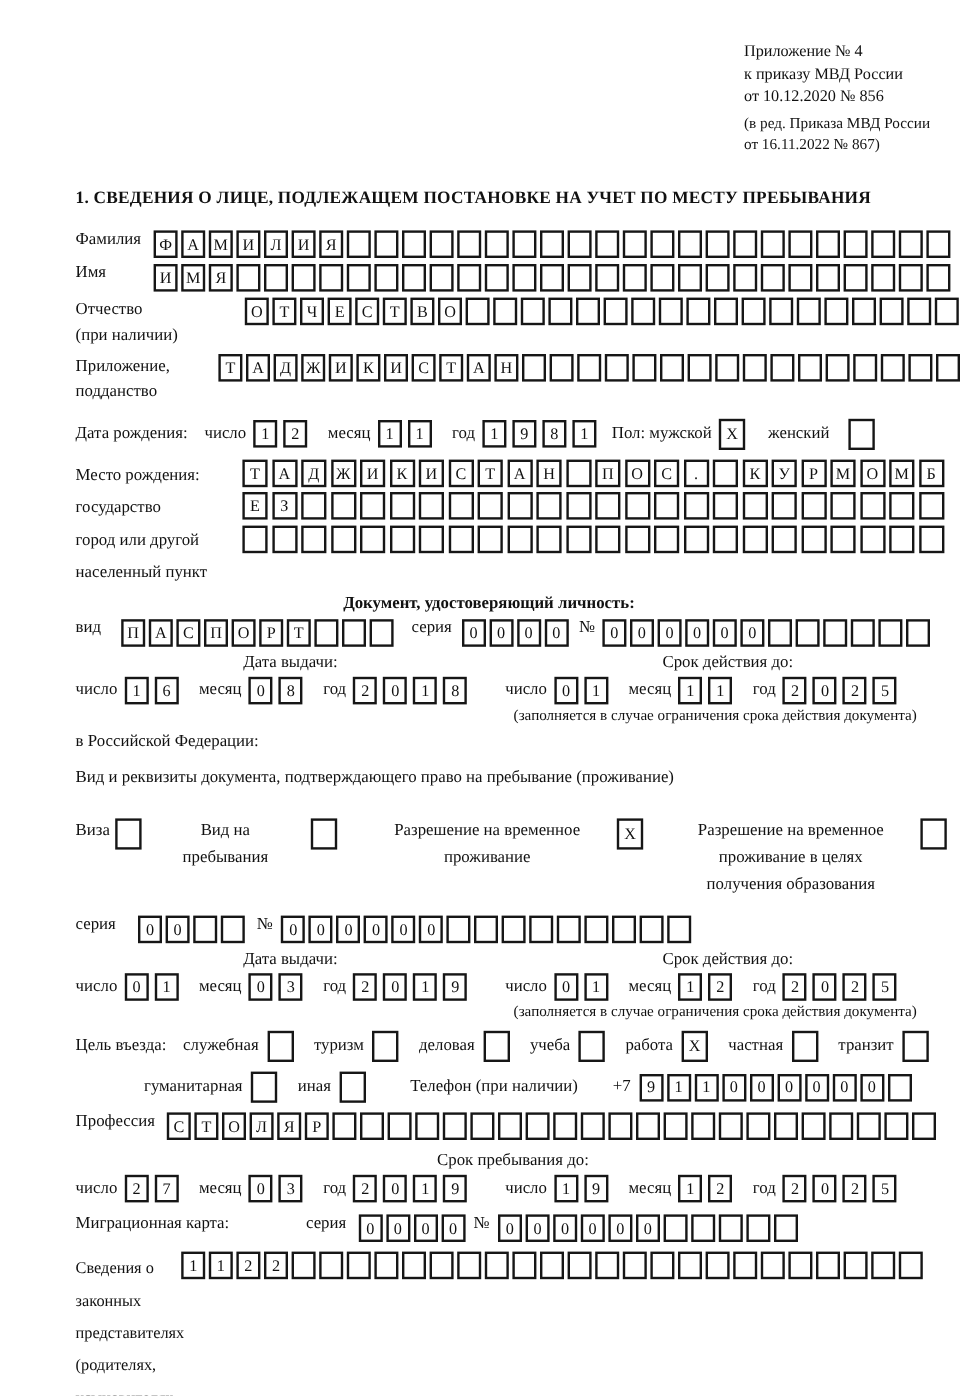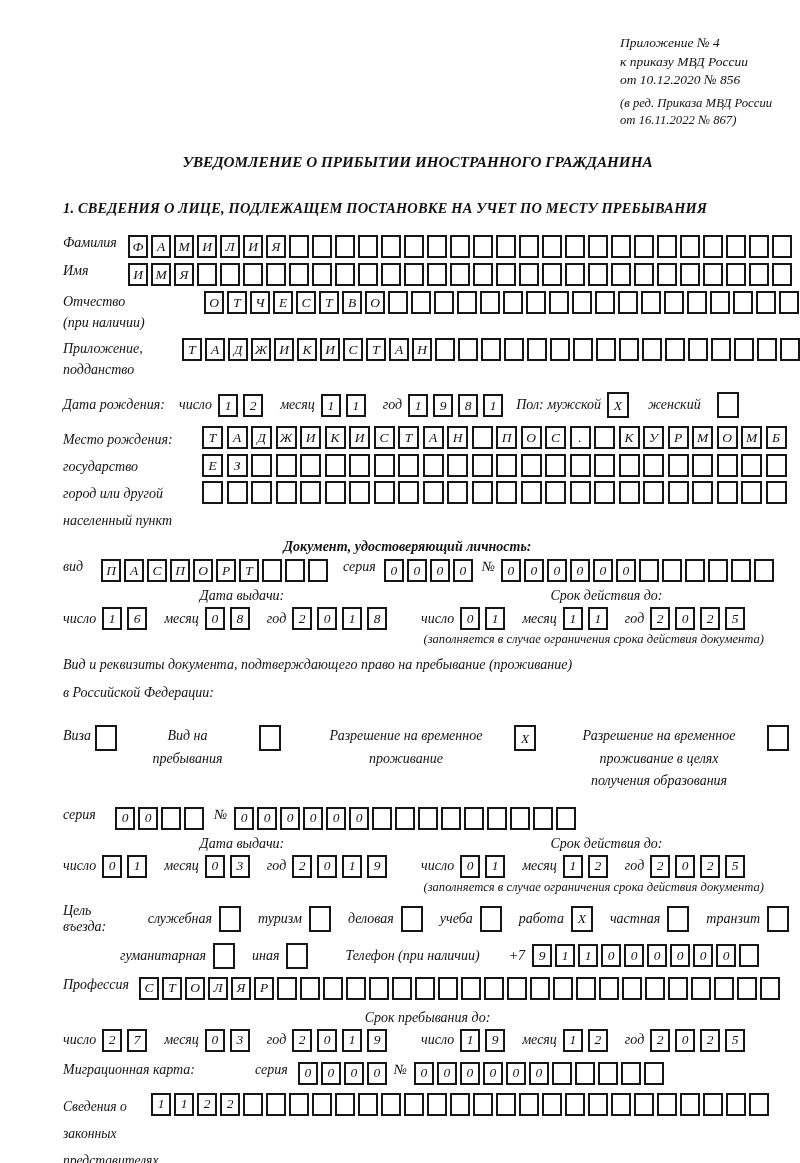--- a/index.html
+++ b/index.html
@@ -1,19 +1,19 @@
 <!DOCTYPE html>
 <html><head>
 <meta charset="utf-8">
 <style>
   html,body{margin:0;padding:0;background:#fff;}
   body{width:800px;height:1163px;overflow:hidden;color:#111;
        font-family:"Liberation Serif","DejaVu Serif",serif;font-size:14px;}
   .page{position:relative;box-sizing:border-box;width:800px;height:1163px;
-        padding:34px 8px 0 63px;font-style:italic;}
+        padding:34px 8px 0 63px;}
   
   .hdr{margin-left:557px;font-size:13.5px;line-height:1.38;}
   .hdr .sub{margin-top:5px;font-size:12.7px;}
   .forma{font-weight:bold;font-size:14.5px;text-align:right;margin:24px 32px 0 0;letter-spacing:.4px;}
   
   .title{text-align:center;font-weight:bold;font-size:15.2px;line-height:1.55;margin:20px 20px 0 0;}
   .title .ul{display:inline-block;width:60px;border-bottom:2.2px solid #222;height:12px;margin-left:10px;}
   .sec{font-weight:bold;font-size:14.4px;margin:27px 0 18px 0;letter-spacing:.2px;}
   
   .row{display:flex;align-items:flex-start;margin-bottom:5px;}
@@ -62,21 +62,20 @@
     <div>Приложение № 4</div>
     <div>к приказу МВД России</div>
     <div>от 10.12.2020 № 856</div>
     <div class="sub">
       <div>(в ред. Приказа МВД России</div>
       <div>от 16.11.2022 № 867)</div>
     </div>
   </div>
 
   <div class="title">
-    <div>УВЕДОМЛЕНИЕ О ПРИБЫТИИ ИНОСТРАННОГО ГРАЖДАНИНА</div>
   </div>
 
   <div class="sec">1. СВЕДЕНИЯ О ЛИЦЕ, ПОДЛЕЖАЩЕМ ПОСТАНОВКЕ НА УЧЕТ ПО МЕСТУ ПРЕБЫВАНИЯ</div>
 
   <div class="row">
     <div class="lbl" style="width:65px">Фамилия</div>
     <div class="cells">
         <span class="cell">Ф</span>
         <span class="cell">А</span>
         <span class="cell">М</span>
@@ -410,22 +409,22 @@
       <span class="cells">
           <span class="cell">2</span>
           <span class="cell">0</span>
           <span class="cell">2</span>
           <span class="cell">5</span>
         </span>
     </div>
   </div>
   <div class="note">(заполняется в случае ограничения срока действия документа)</div>
 
+  <div class="para">в Российской Федерации:</div>
   <div class="para mt6">Вид и реквизиты документа, подтверждающего право на пребывание (проживание)</div>
-  <div class="para">в Российской Федерации:</div>
 
   <div class="opts">
     <div class="opt">
       <span class="ol">Виза</span>
       <span class="cb" style="margin-left:4px;margin-right:18px">
           <span class="cell"></span>
         </span>
     </div>
     <div class="opt">
       <span class="ol">Вид на пребывания</span>

